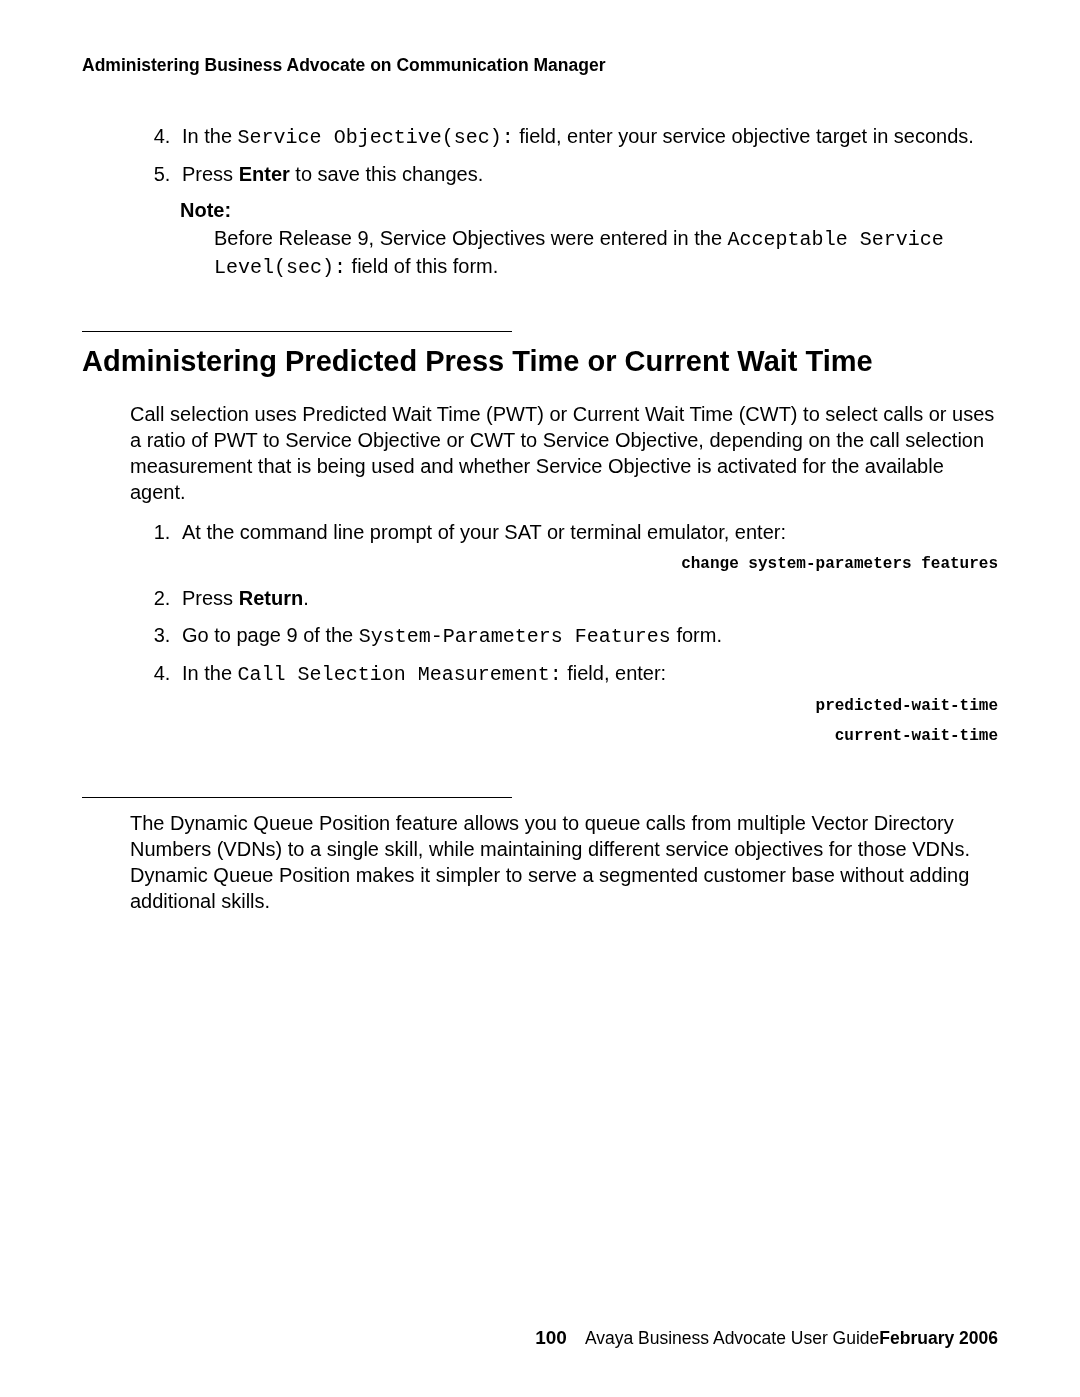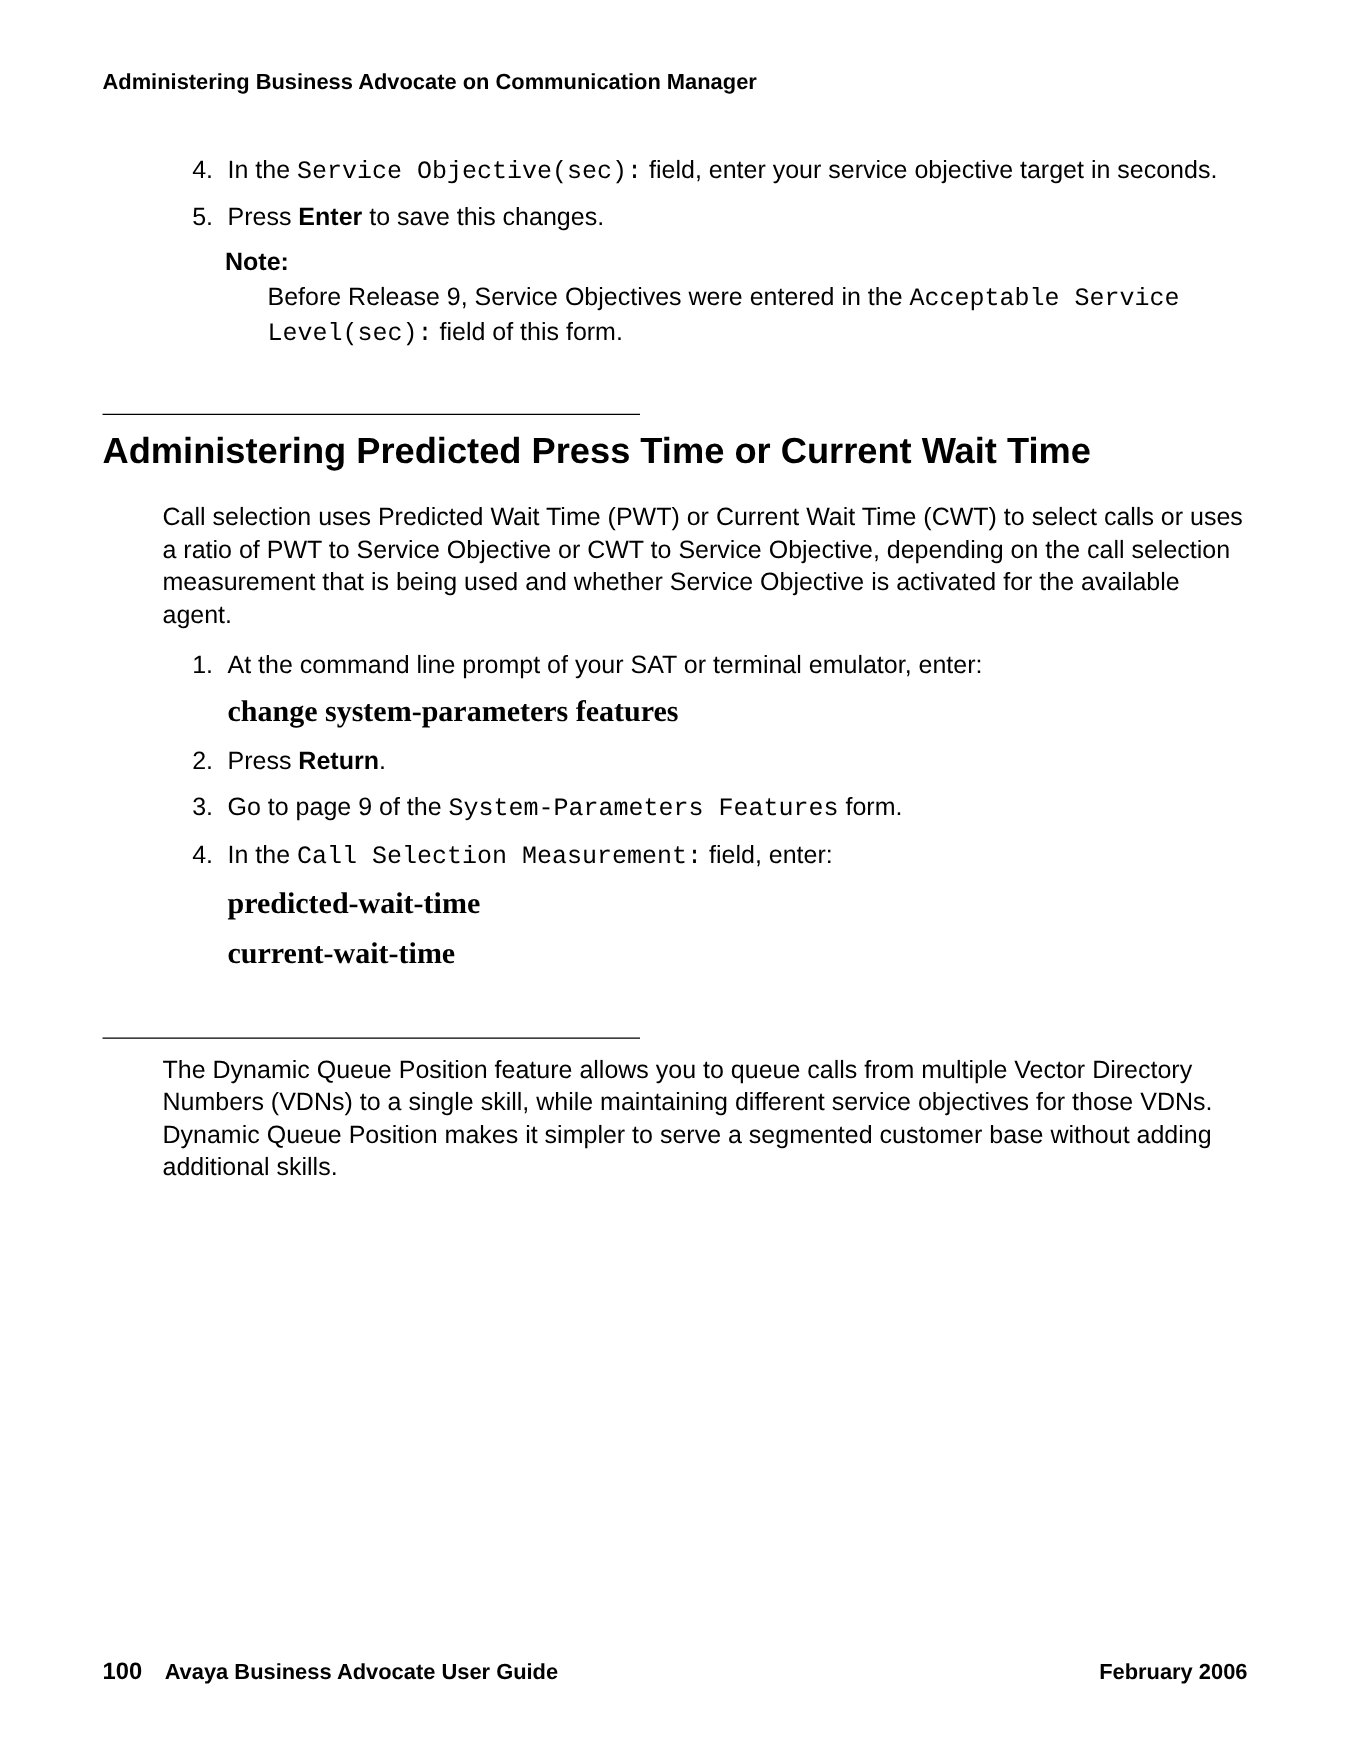--- a/index.html
+++ b/index.html
@@ -73,45 +73,46 @@
     font-size: 29px;
     margin: 0 0 22px 0;
     line-height: 1.2;
   }
   .para {
     margin: 0 0 14px 0;
     line-height: 1.3;
   }
   .cmd-block {
     margin: 8px 0 8px 0;
-    font-family: Liberation Serif, serif;
+    font-family: Liberation Mono, monospace;
     font-weight: bold;
-    font-size: 24px;
+    font-size: 16px;
+    text-align: right;
   }
   .footer {
     position: absolute;
     left: 82px;
     right: 82px;
     top: 1326px;
     font-size: 17.5px;
     display: flex;
-    justify-content: space-between;
+    justify-content: flex-end;
     align-items: baseline;
   }
   .footer .left {
     display: flex;
     gap: 18px;
     align-items: baseline;
   }
   .footer .pagenum {
     font-weight: bold;
     font-size: 19px;
   }
   .footer .guide {
-    font-weight: bold;
+    font-weight: normal;
   }
   .footer .date {
     font-weight: bold;
   }
 </style>
 </head>
 <body>
 
 <div class="page">
 

